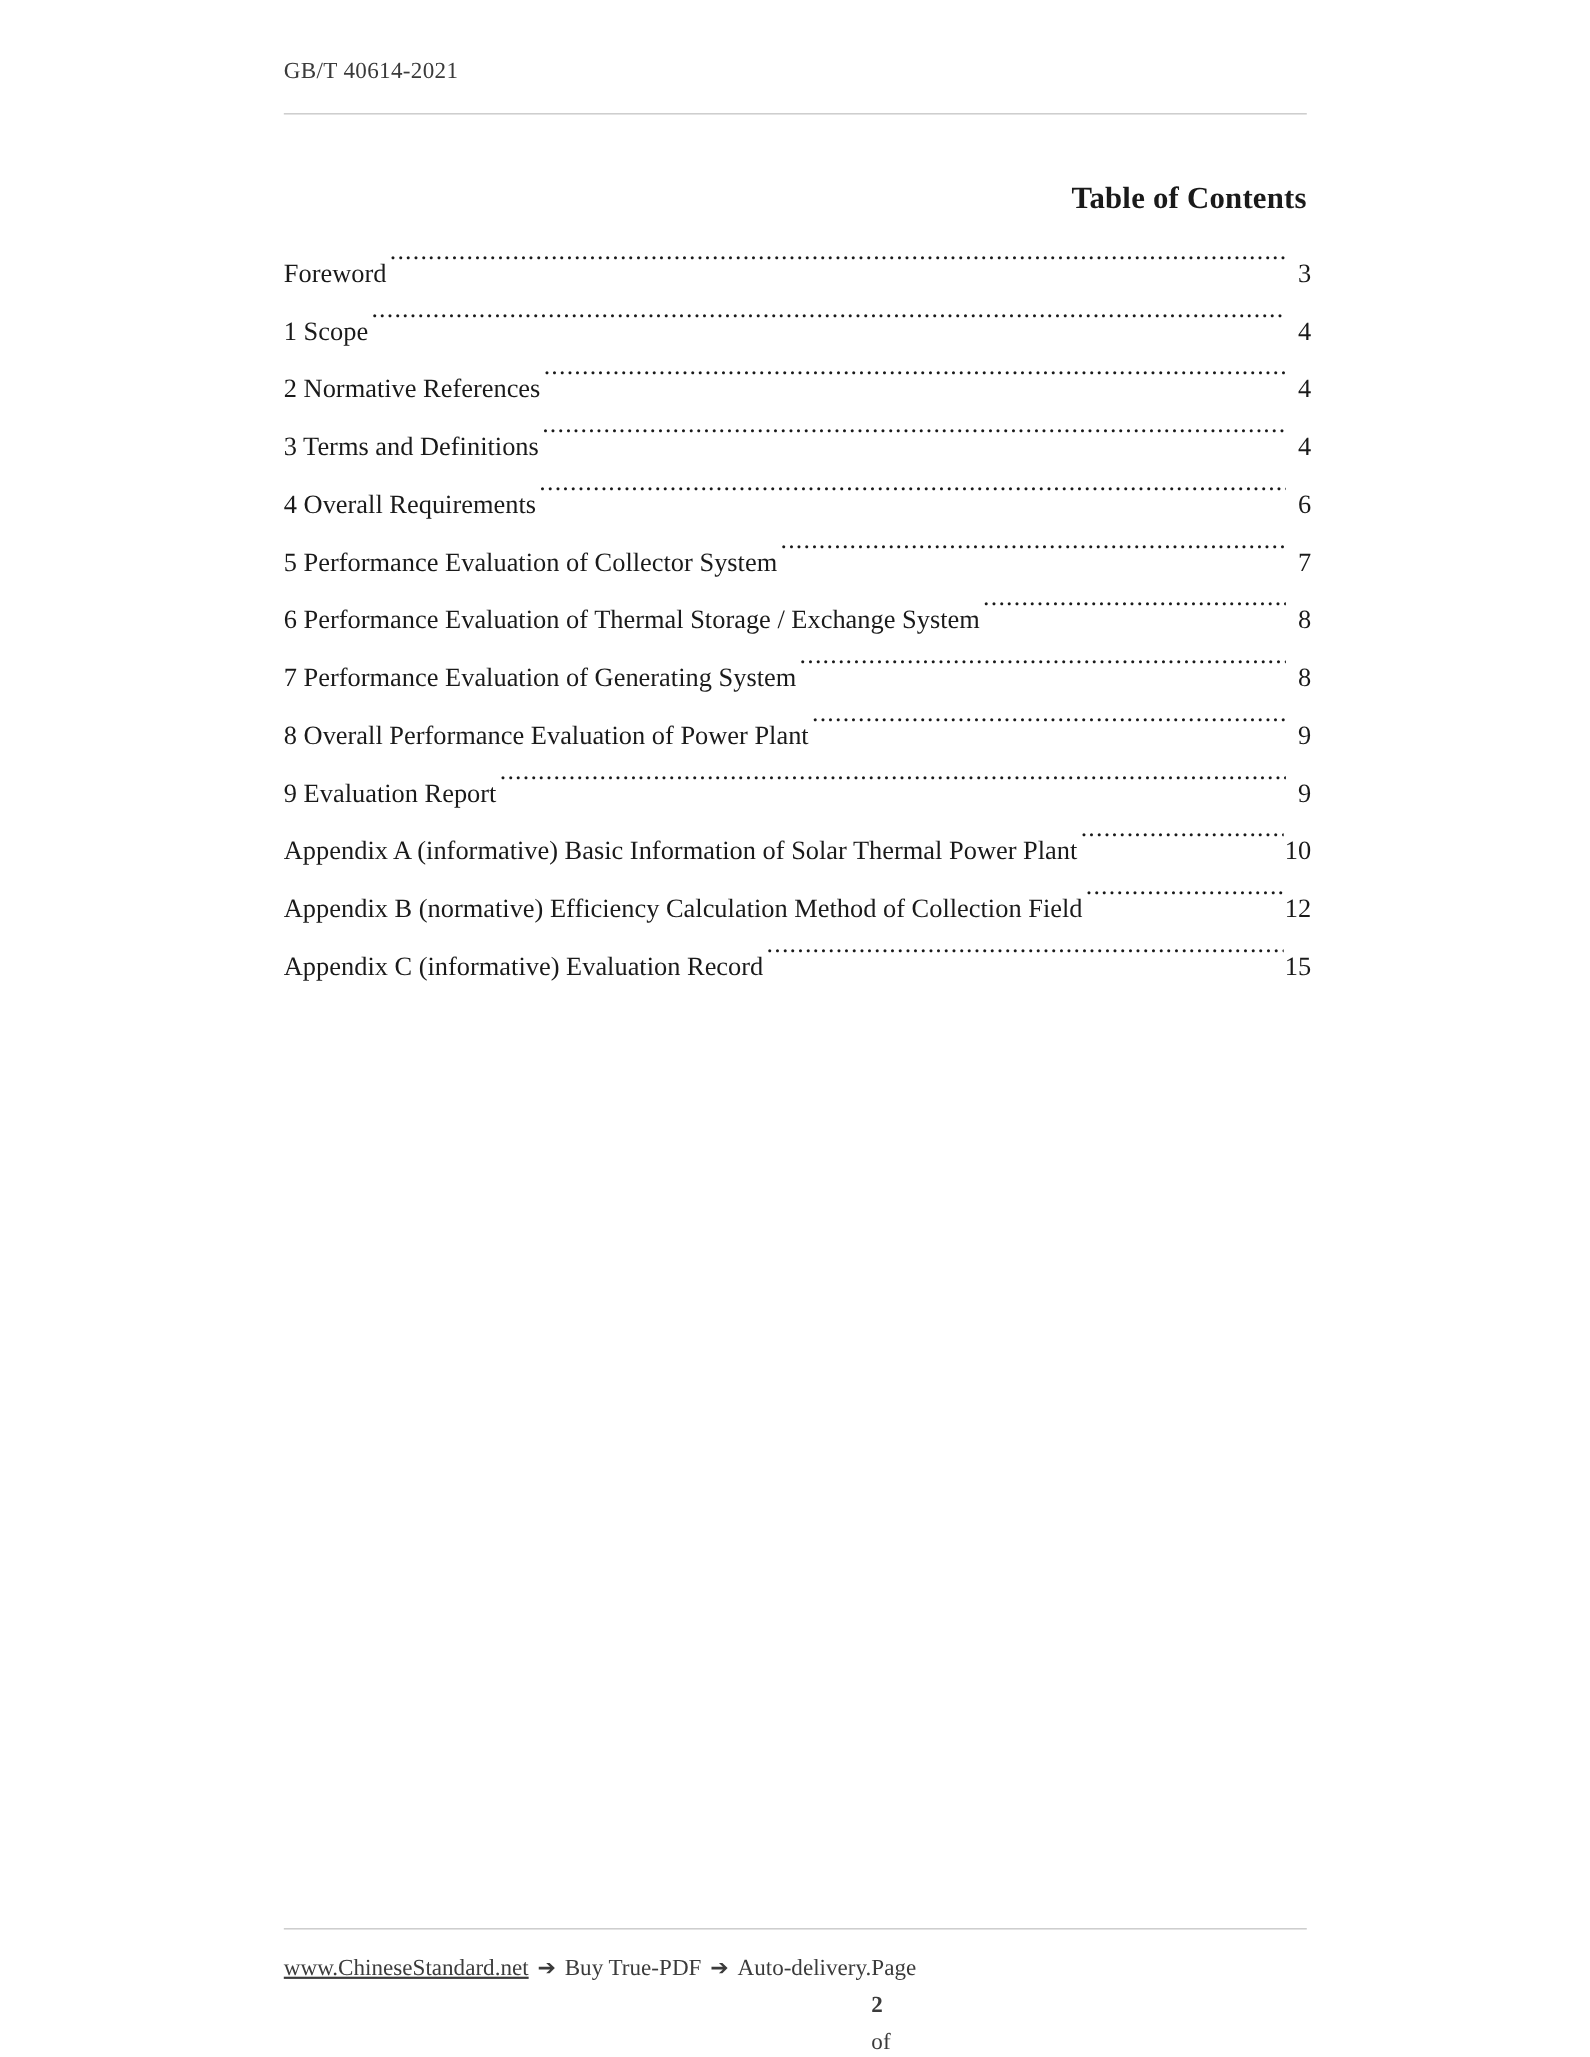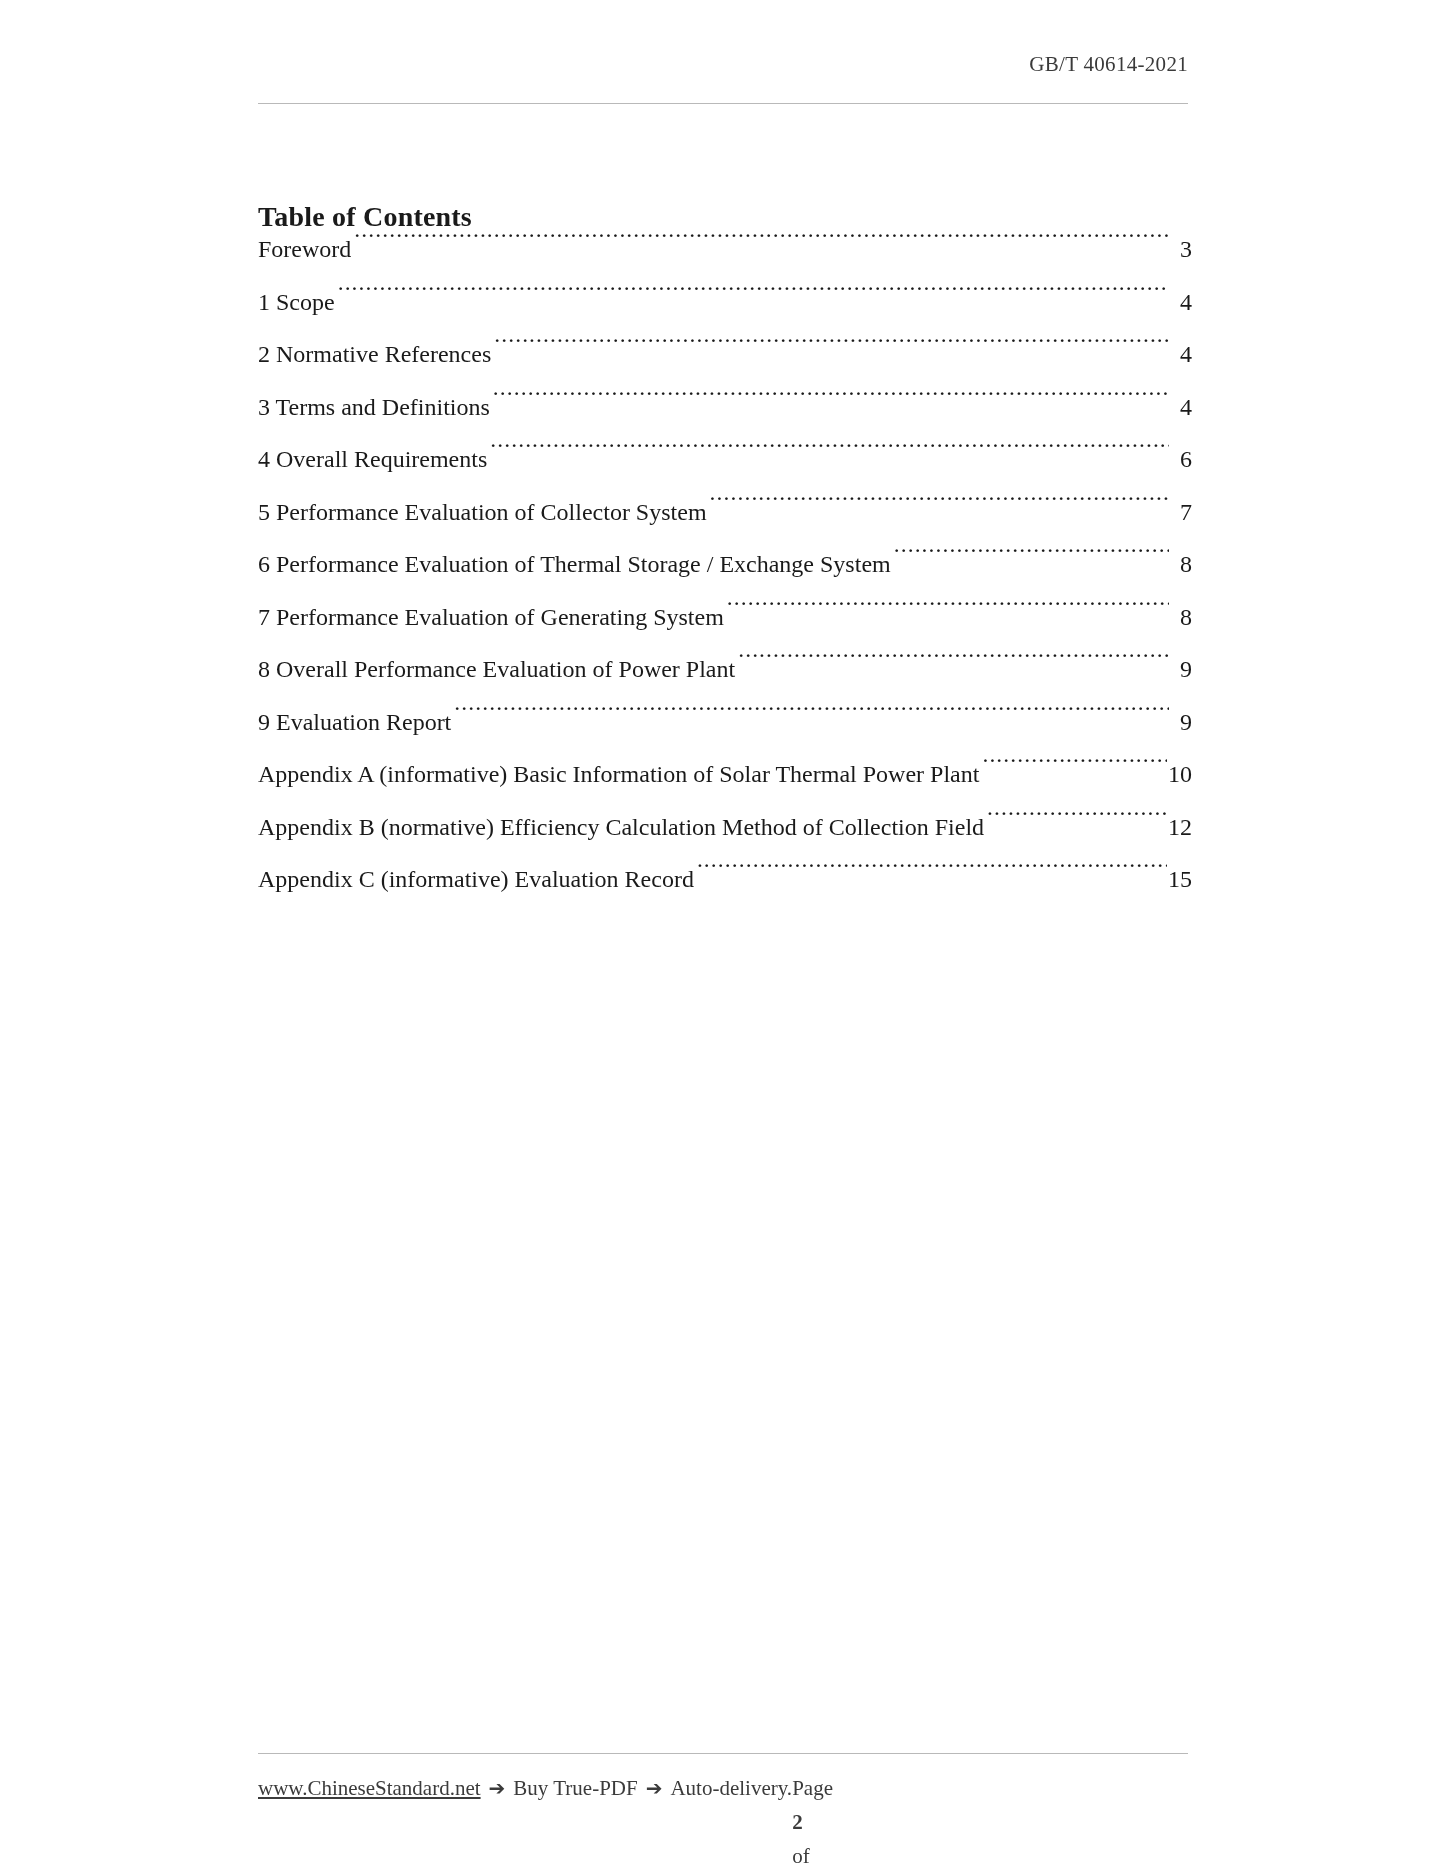--- a/index.html
+++ b/index.html
@@ -20,46 +20,45 @@
     width: 1445px;
     height: 1870px;
     box-sizing: border-box;
   }
   
   .header {
     position: absolute;
     top: 52px;
     left: 258px;
     width: 930px;
-    text-align: right;
+    text-align: left;
   }
   .header-title {
     font-size: 21px;
     color: #3a3a3a;
     letter-spacing: 0.3px;
   }
   .header-rule {
     position: absolute;
     top: 103px;
     left: 258px;
     width: 930px;
     height: 1px;
     background: #b9b9b9;
   }
   
   .toc-title {
     position: absolute;
     top: 165px;
     left: 258px;
     width: 930px;
-    text-align: left;
+    text-align: right;
     font-size: 28px;
     font-weight: bold;
     letter-spacing: 0.2px;
-    margin-top: 36px;
   }
   
   .toc {
     position: absolute;
     top: 223px;
     left: 258px;
     width: 934px;
   }
   .toc-row {
     display: flex;

